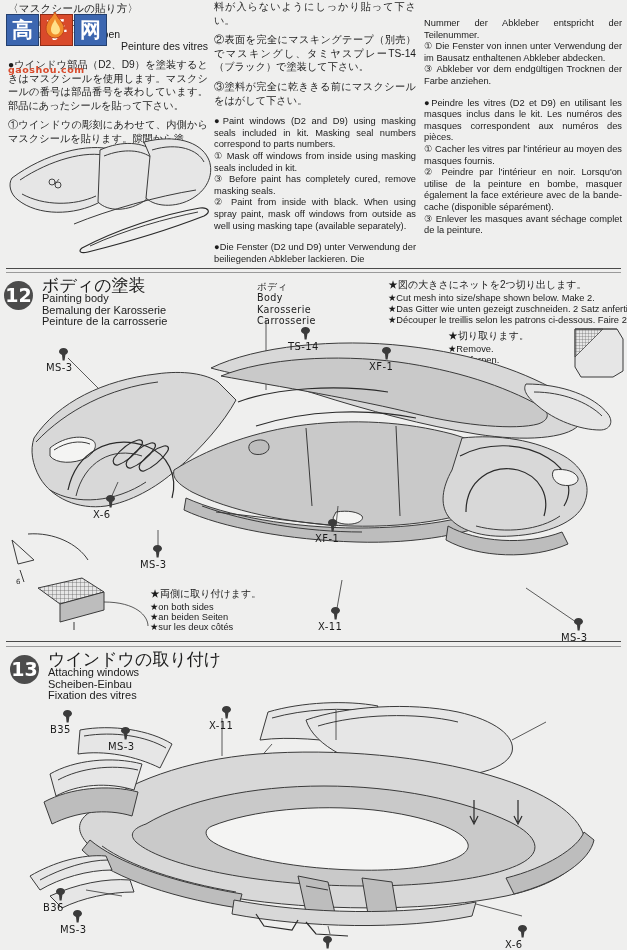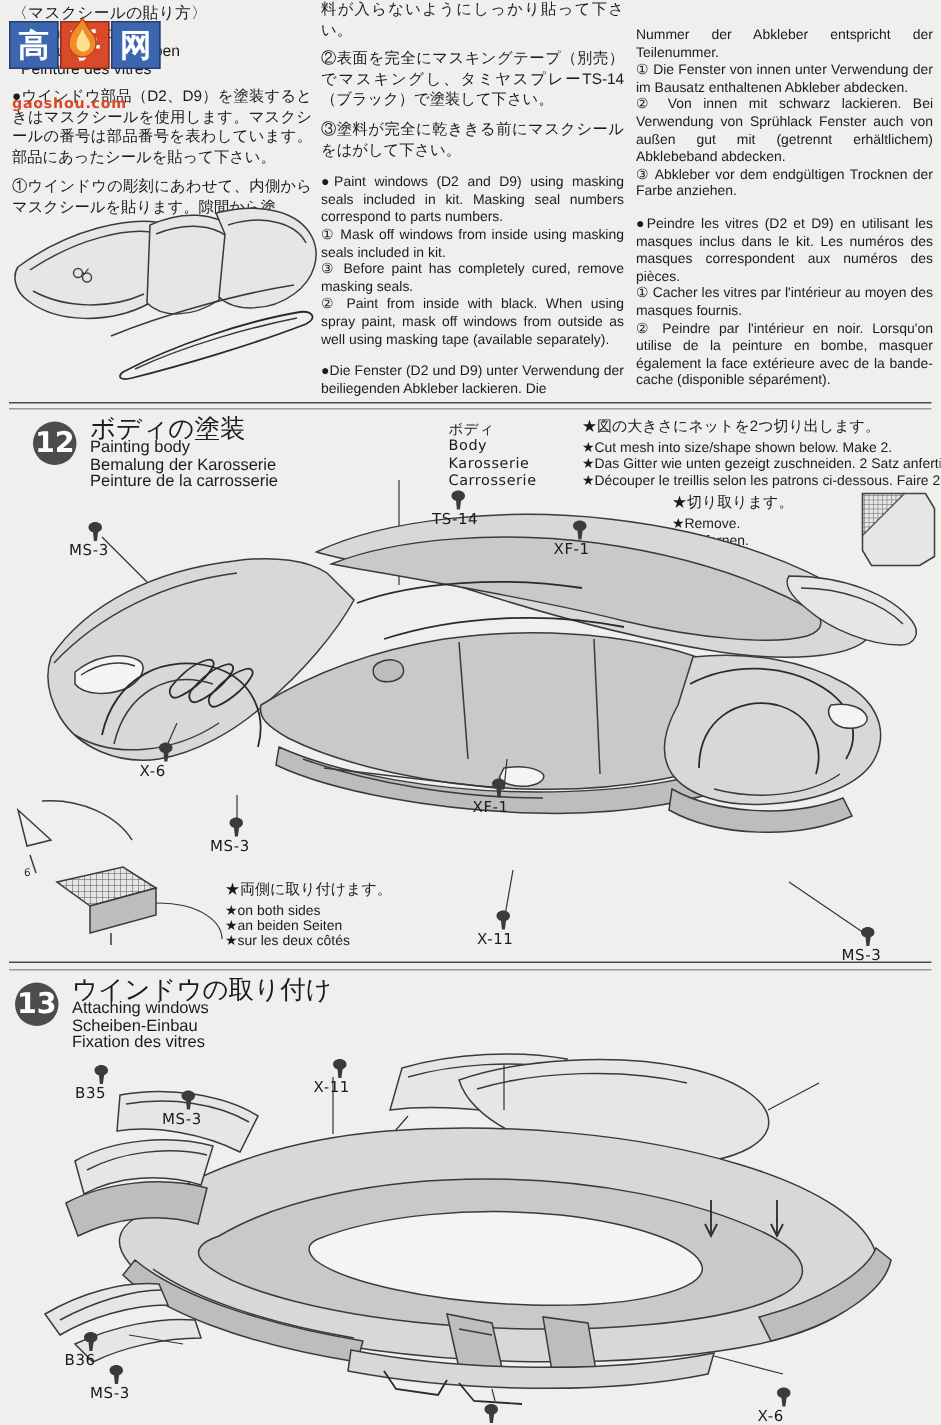--- a/index.html
+++ b/index.html
@@ -16,21 +16,21 @@
   
   .topband{position:absolute;left:0;top:0;width:627px;height:268px;}
   .col{position:absolute;top:0;}
   .col1{left:8px;width:200px;}
   .col2{left:214px;width:202px;}
   .col3{left:424px;width:198px;}
 
   .hdr-jp{font-size:10.5px;letter-spacing:.2px;margin:2px 0 0 0;}
   .hdr-en{font-size:10.5px;margin:0;}
   .hdr-de{font-size:10.5px;margin:0;}
-  .hdr-fr{font-size:10.5px;margin:0 0 0 6px;}
+  .hdr-fr{font-size:10.5px;margin:0 0 0 6px;text-align:right;}
 
   .p-jp{font-size:10.2px;line-height:13.6px;margin:6px 0 0 0;text-align:justify;}
   .p-en{font-size:9.3px;line-height:11.6px;margin:5px 0 0 0;text-align:justify;}
   .p-en.tight{margin-top:0;}
 
   
   .wm{position:absolute;left:6px;top:14px;width:150px;height:42px;pointer-events:none;}
   .wm .blk{position:absolute;top:0;width:31px;height:30px;background:#3c66b0;border:1px solid #24406f;
            color:#fff;font-size:21px;font-weight:bold;text-align:center;line-height:30px;
            font-family:"DejaVu Sans",sans-serif;}
@@ -50,21 +50,21 @@
   .badge{position:absolute;left:0;top:0;width:29px;height:29px;border-radius:50%;
          background:#4c4c4c;color:#fff;font-weight:bold;font-size:19px;
          text-align:center;line-height:29px;font-family:"DejaVu Sans",sans-serif;}
   .steptitles{position:absolute;left:38px;top:-2px;}
   .steptitles .t-jp{font-size:17px;line-height:14px;}
   .steptitles .t-en,.steptitles .t-de,.steptitles .t-fr{font-size:11px;line-height:11.6px;}
 
   
   .lbl{position:absolute;font-size:10px;letter-spacing:.4px;white-space:nowrap;
        font-family:"DejaVu Sans",sans-serif;}
-  .lbl.parts{font-size:9.6px;line-height:11.4px;white-space:normal;margin-left:42px;}
+  .lbl.parts{font-size:9.6px;line-height:11.4px;white-space:normal;}
 
   .star{position:absolute;font-size:9.3px;line-height:11.6px;white-space:nowrap;}
   .star.jp{font-size:10px;}
 
   
   .blob{position:absolute;width:11px;height:13px;}
   .blob svg{display:block;}
 
   .drawing{position:absolute;}
   svg{overflow:visible;}
@@ -100,43 +100,43 @@
       <div class="p-en" style="margin-top:9px">●Paint windows (D2 and D9) using masking seals included in kit. Masking seal numbers correspond to parts numbers.</div>
       <div class="p-en tight">① Mask off windows from inside using masking seals included in kit.</div>
       <div class="p-en tight">③ Before paint has completely cured, remove masking seals.</div>
       <div class="p-en tight">② Paint from inside with black. When using spray paint, mask off windows from outside as well using masking tape (available separately).</div>
       <div class="p-en" style="margin-top:10px">●Die Fenster (D2 und D9) unter Verwendung der beiliegenden Abkleber lackieren. Die</div>
     </div>
 
     <div class="col col3">
       <div class="p-en" style="margin-top:18px">Nummer der Abkleber entspricht der Teilenummer.</div>
       <div class="p-en tight">① Die Fenster von innen unter Verwendung der im Bausatz enthaltenen Abkleber abdecken.</div>
-      <div class="p-en tight">② Von innen mit schwarz lackieren. Bei Verwendung von Sprühlack Fenster auch von außen gut mit (getrennt erhältlichem) Abklebeband abdecken.</div>
       <div class="p-en tight">③ Abkleber vor dem endgültigen Trocknen der Farbe anziehen.</div>
       <div class="p-en" style="margin-top:10px">●Peindre les vitres (D2 et D9) en utilisant les masques inclus dans le kit. Les numéros des masques correspondent aux numéros des pièces.</div>
       <div class="p-en tight">① Cacher les vitres par l'intérieur au moyen des masques fournis.</div>
       <div class="p-en tight">② Peindre par l'intérieur en noir. Lorsqu'on utilise de la peinture en bombe, masquer également la face extérieure avec de la bande-cache (disponible séparément).</div>
+      <div class="p-en tight">③ Enlever les masques avant séchage complet de la peinture.</div>
     </div>
   </div>
 
   <div class="wm">
     <div class="blk b1">高</div>
     <div class="blk b2">手</div>
     <div class="blk b3">网</div>
     <svg class="flame" viewBox="0 0 26 30">
       <path d="M13 0 C9 7 4 9 4 17 a9 9 0 0 0 18 0 c0 -7 -5 -8 -9 -17 z" fill="#f08a2a" stroke="#c0461a"></path>
       <path d="M13 7 C11 12 9 13 9 18 a4.5 4.5 0 0 0 9 0 c0 -4 -3 -5 -5 -11 z" fill="#ffe08a"></path>
     </svg>
     <div class="txt">gaoshou.com</div>
   </div>
 
   <div class="hrule" style="top:268px"></div>
   <div class="hrule thin" style="top:272px"></div>
 
-  <div class="step" style="left:22px;top:281px;width:240px;height:60px">
+  <div class="step" style="left:4px;top:281px;width:240px;height:60px">
     <div class="badge">12</div>
     <div class="steptitles">
       <div class="t-jp">ボディの塗装</div>
       <div class="t-en">Painting body</div>
       <div class="t-de">Bemalung der Karosserie</div>
       <div class="t-fr">Peinture de la carrosserie</div>
     </div>
   </div>
 
   <div class="lbl parts" style="left:257px;top:281px">

